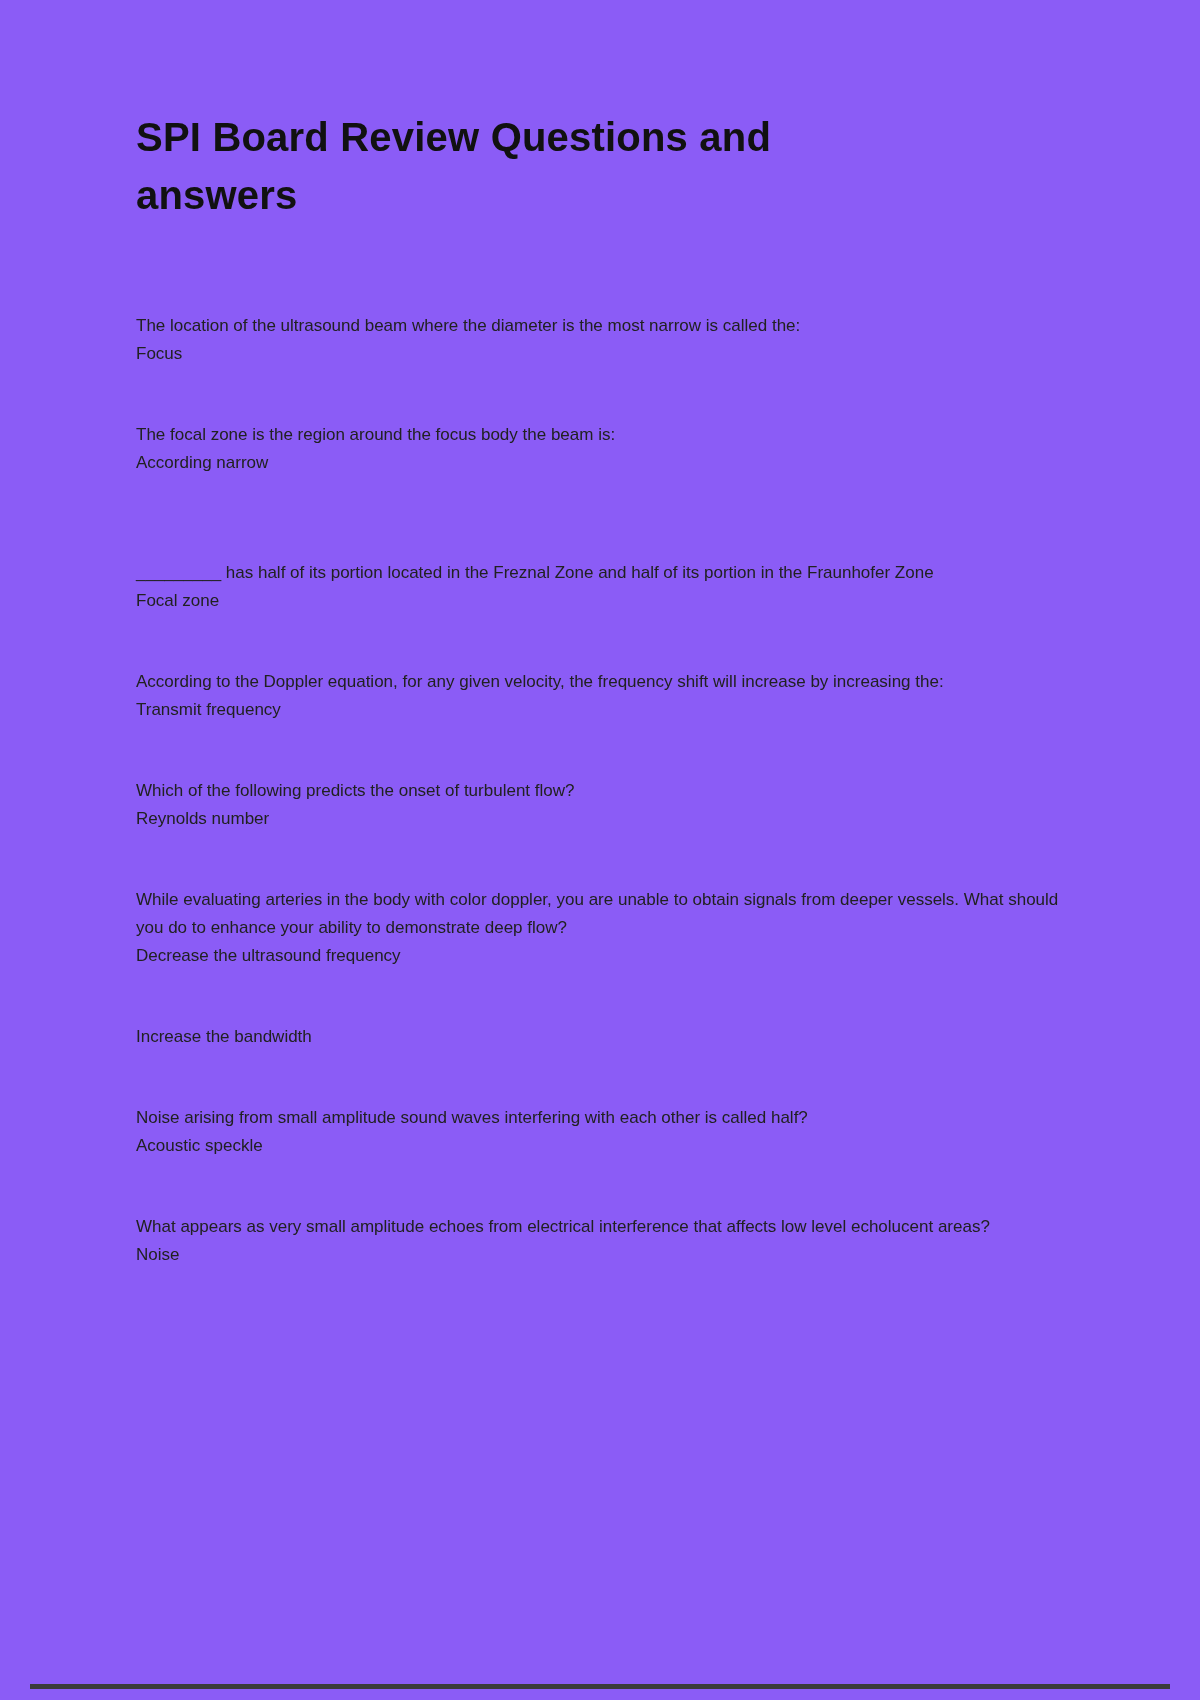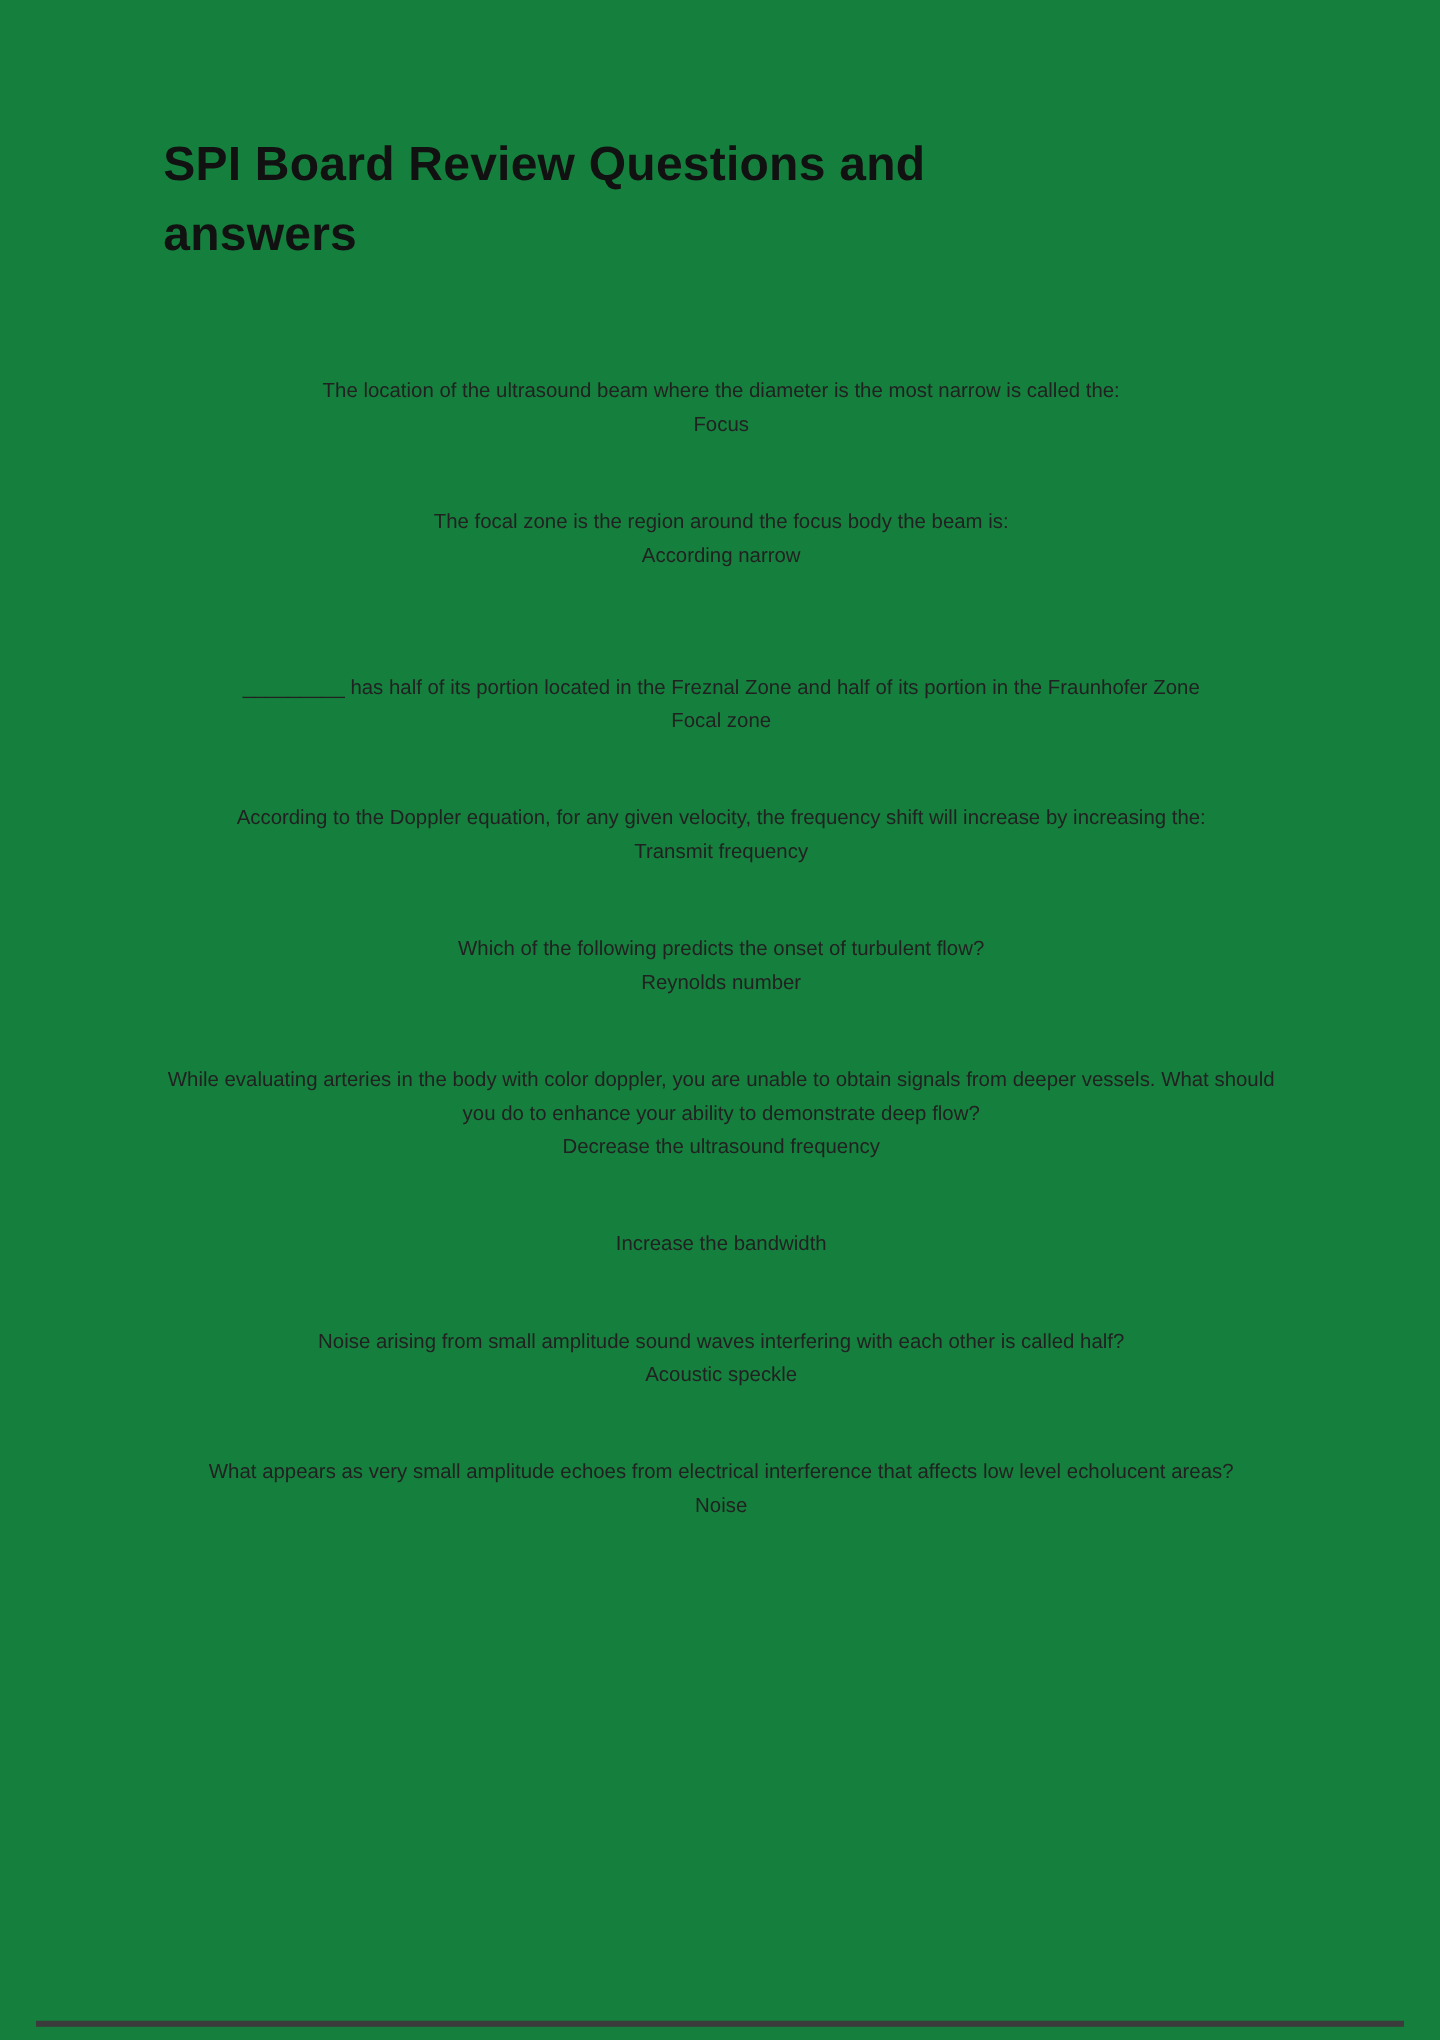--- a/index.html
+++ b/index.html
@@ -13,37 +13,36 @@
     position: relative;
     overflow: hidden;
     font-family: "Liberation Sans", "DejaVu Sans", sans-serif;
     color: #212121;
   }
   .page {
     position: absolute;
     inset: 0;
     padding: 108px 134px 0 136px;
     box-sizing: border-box;
-    background: #15803d;
+    background: #8b5cf6;
   }
   h1.doc-title {
     margin: 0 0 88px 0;
     font-size: 40px;
     line-height: 58px;
     font-weight: bold;
     color: #111111;
     letter-spacing: 0.2px;
   }
   h1.doc-title span { display: block; }
   .qa-list {
     max-width: 932px;
   }
   .qa {
     margin: 0 0 53px 0;
-    text-align: center;
   }
   .qa.extra-gap {
     margin-top: 82px;
   }
   .qa p {
     margin: 0;
     font-size: 17px;
     line-height: 28px;
     color: #212121;
   }

